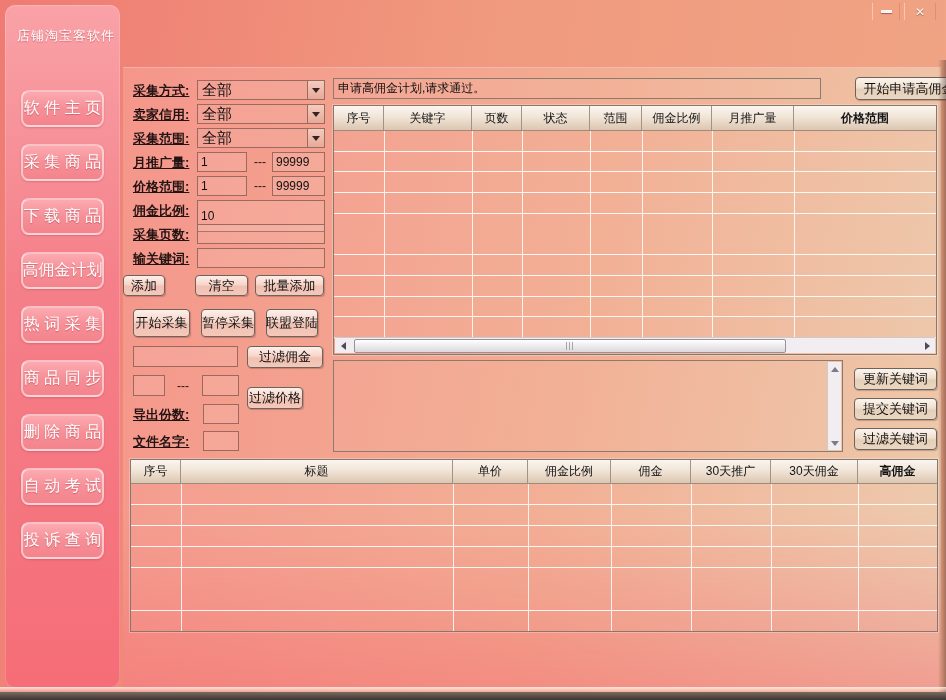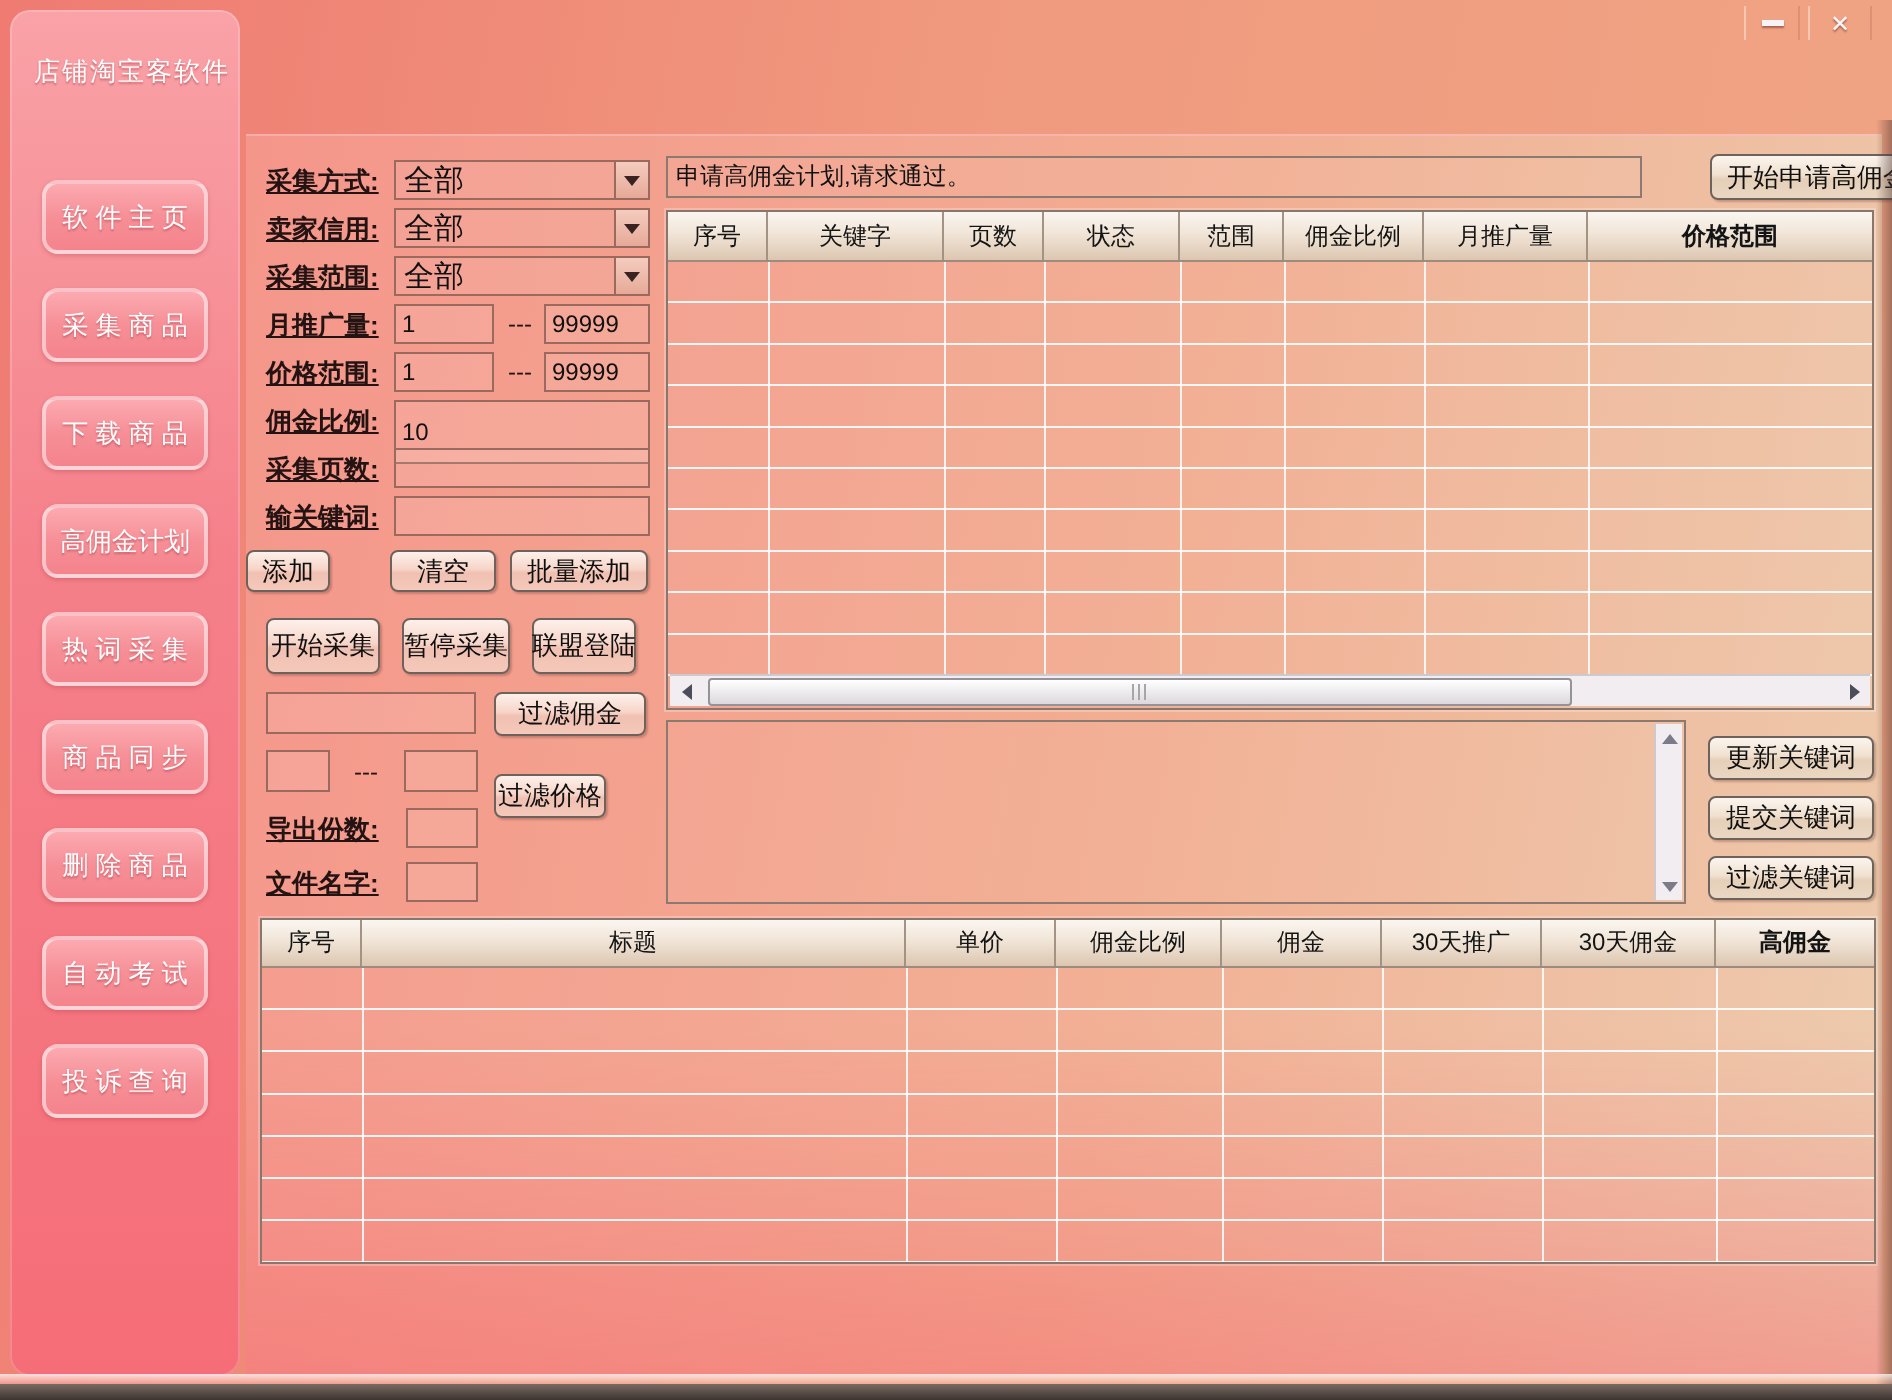--- a/index.html
+++ b/index.html
@@ -19,21 +19,21 @@
     box-shadow:inset 0 0 0 1px rgba(255,255,255,0.18);
   }
   .app-title{
     position:absolute; left:12px; top:22px; color:#ffffff; font-size:13px;
     letter-spacing:1px; white-space:nowrap; text-shadow:0 1px 1px rgba(150,40,50,.45);
   }
   .side-btn{
     position:absolute; left:16px; width:83px; height:37px;
     border:2px solid rgba(255,255,255,0.5); border-radius:8px;
     background:linear-gradient(180deg,#fcaab0 0%,#f68f97 50%,#f4838c 100%);
-    color:#fff; font-size:13px; display:flex; align-items:center; justify-content:center;
+    color:#fff; font-size:16px; display:flex; align-items:center; justify-content:center;
     white-space:nowrap; text-shadow:0 1px 1px rgba(150,40,50,.4); cursor:pointer;
     box-shadow:0 1px 2px rgba(150,40,50,.25);
   }
 
   
   .win-btn{
     position:absolute; top:3px; height:17px; display:flex; align-items:center; justify-content:center;
     border-left:1px solid rgba(255,255,255,0.4); border-right:1px solid rgba(190,110,90,0.35);
     cursor:pointer;
   }

